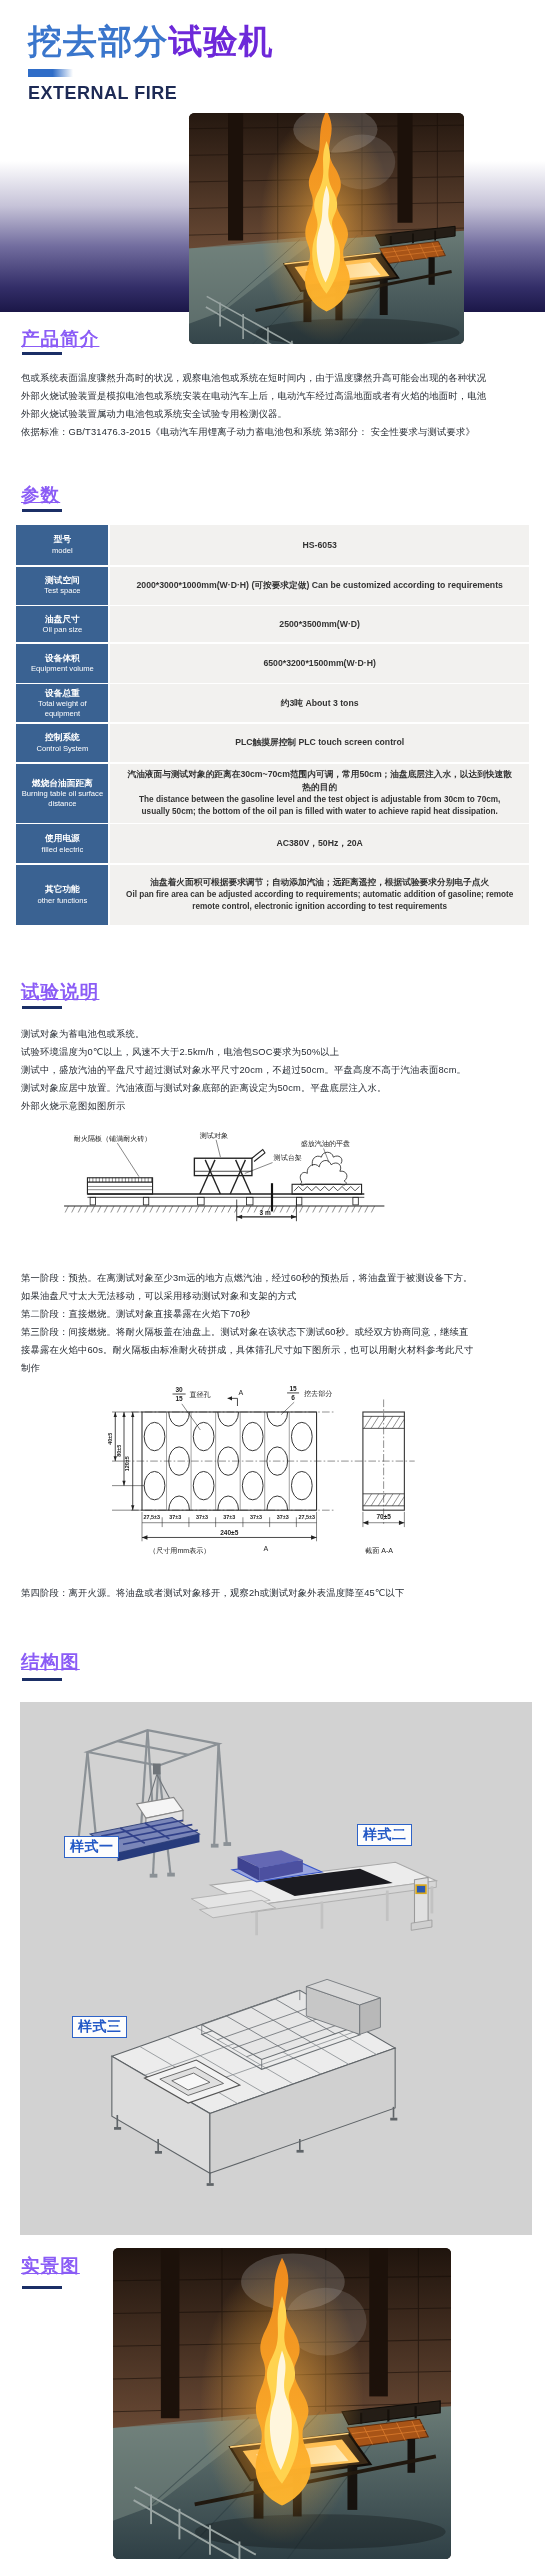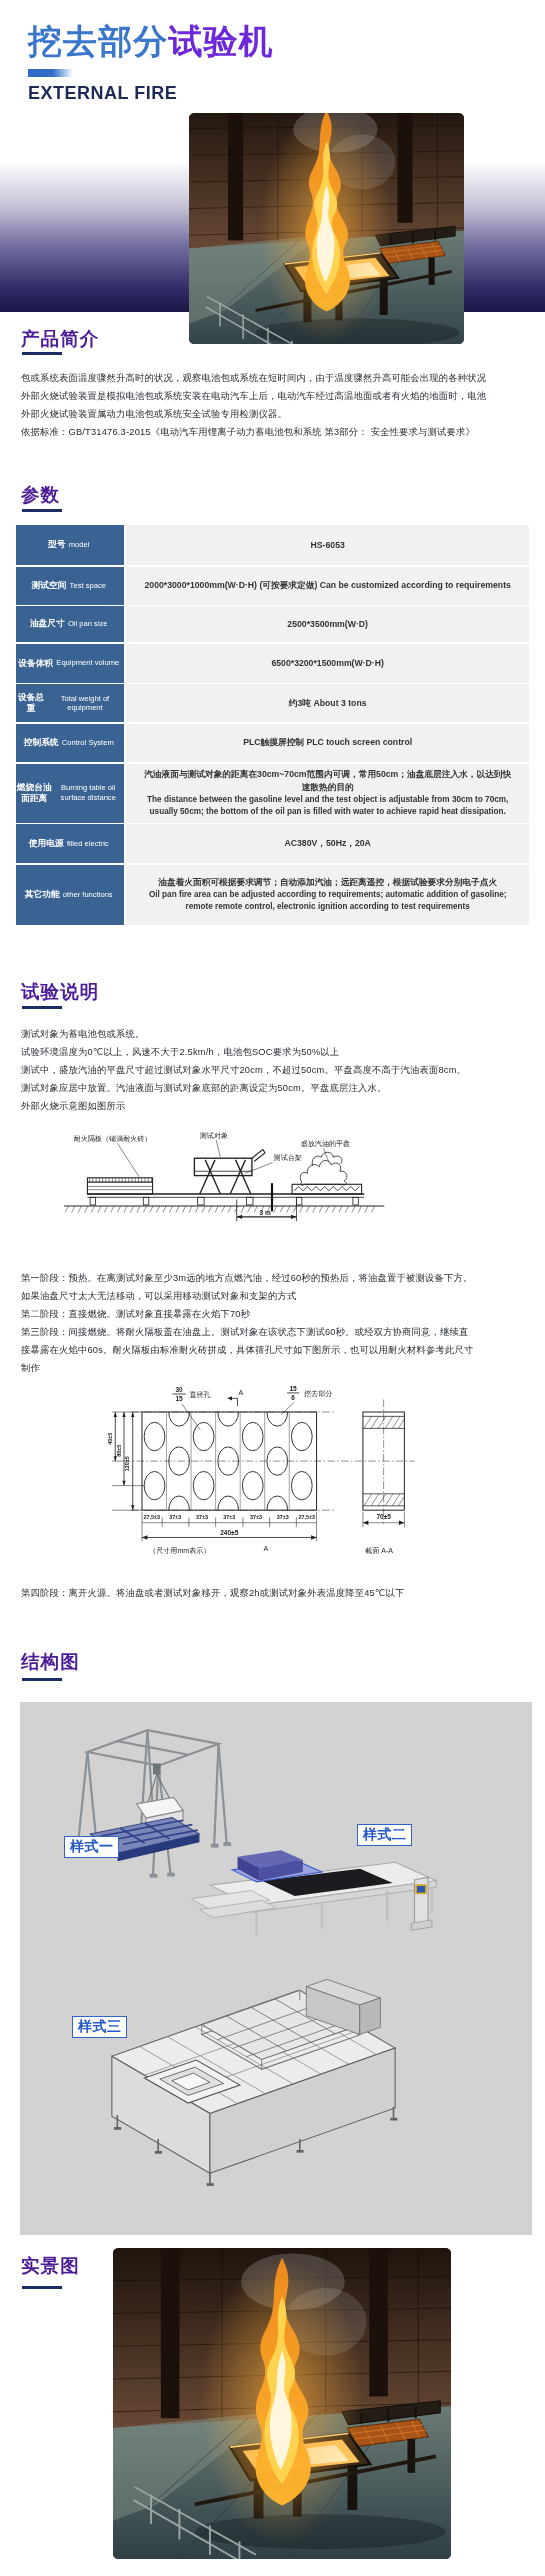--- a/index.html
+++ b/index.html
@@ -15,31 +15,31 @@
     background:linear-gradient(90deg,#2f6dc8 0%,#2f6dc8 55%,#ffffff 100%);}
   .subtitle{position:absolute;left:28px;top:83px;font-size:18px;font-weight:bold;color:#1d2a55;letter-spacing:0.5px;}
   
   .banner{position:absolute;left:0;top:108px;width:545px;height:204px;
     background:linear-gradient(180deg,#ffffff 0%,#ffffff 26%,#c6c3d8 48%,#716c9e 68%,#332e68 88%,#1b1748 100%);}
   .photo-frame{position:absolute;border-radius:5.5px;overflow:hidden;background:#1a120c;}
   .photo-banner{left:189px;top:113px;width:275px;height:231px;}
   .photo-real{left:113px;top:2248px;width:338px;height:311px;}
   .photo-frame svg{display:block;width:100%;height:100%;}
   
-  .sec-heading{position:absolute;left:21px;font-size:18.5px;font-weight:bold;color:#4c1d95;letter-spacing:1.1px;}
+  .sec-heading{position:absolute;left:21px;font-size:18.5px;font-weight:bold;color:#8b5cf6;letter-spacing:1.1px;text-decoration:underline;}
   .sec-underline{position:absolute;left:22px;width:40px;height:2.7px;background:#1b2f66;}
   
   .paragraph{position:absolute;left:21px;width:506px;font-size:9.3px;color:#262b33;}
   .paragraph .pline{height:18px;line-height:18px;white-space:nowrap;letter-spacing:0.2px;}
   
   .ptable{position:absolute;left:16.4px;top:525px;width:513px;}
   .trow{display:flex;}
   .trow + .trow{margin-top:1.6px;}
-  .tlabel{width:108px;margin-right:1.6px;background:#3a6292;color:#ffffff;
-    display:flex;flex-direction:row;align-items:center;justify-content:center;text-align:center;flex:none;}
+  .tlabel{width:92px;margin-right:1.6px;background:#3a6292;color:#ffffff;
+    display:flex;flex-direction:column;align-items:center;justify-content:center;text-align:center;flex:none;}
   .tl-cn{font-size:8.7px;font-weight:bold;line-height:11.5px;}
   .tl-en{font-size:7.6px;line-height:9.8px;padding:0 3.3px;}
   .tvalue{flex:1;background:#f2f1ef;display:flex;flex-direction:column;align-items:center;justify-content:center;
     text-align:center;color:#333333;padding:0 14px;}
   .tv-line{font-size:8.7px;font-weight:bold;line-height:13px;}
   .tv-en{font-size:8.2px;font-weight:bold;line-height:12px;}
   
   .diagram{position:absolute;background:#ffffff;}
   .diagram svg{display:block;width:100%;height:100%;}
   .d-label{font-size:13px;fill:#1d1d1d;font-family:"Liberation Sans","DejaVu Sans",sans-serif;}

